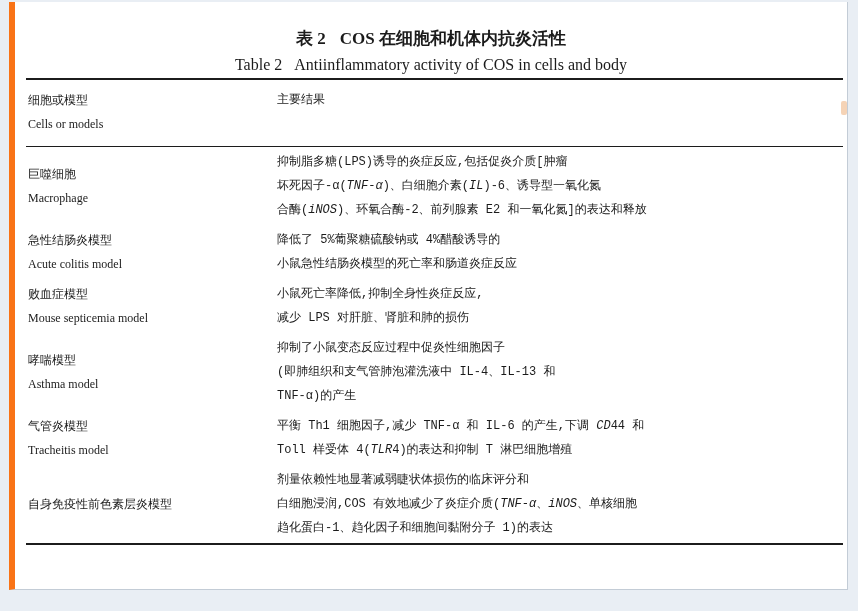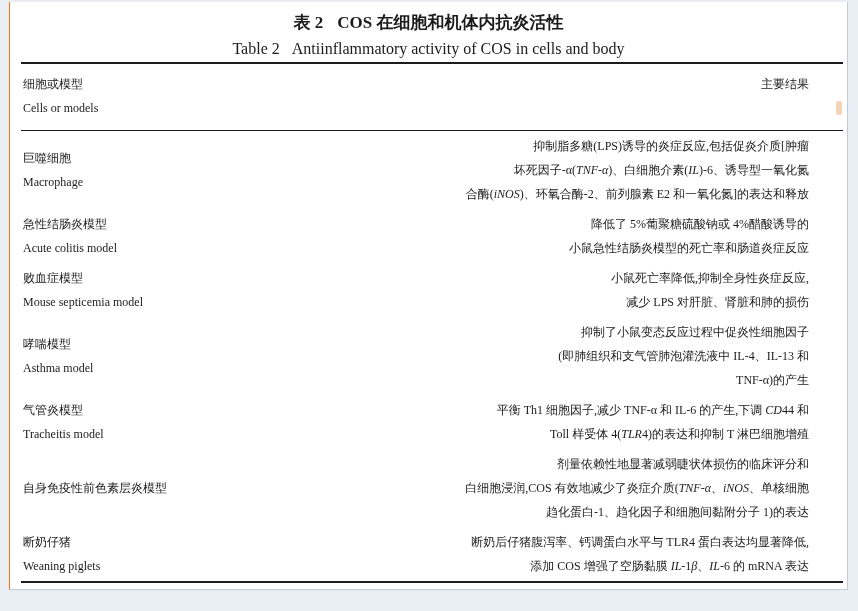--- a/index.html
+++ b/index.html
@@ -15,25 +15,25 @@
     font-family: "Liberation Serif", "DejaVu Serif", serif;
     color: #1b1b1b;
   }
   .paper {
     position: absolute;
     left: 9px;
     top: 2px;
     width: 839px;
     height: 588px;
     background: #ffffff;
-    border-left: 1px solid #f97316;
+    border-left: 6px solid #f97316;
     border-right: 1px solid #c3ccd6;
     border-bottom: 1px solid #c3ccd6;
     box-sizing: border-box;
-    padding-top: 8px;
+    padding-top: 24px;
   }
   .title-cn {
     text-align: center;
     font-weight: bold;
     font-size: 17px;
     line-height: 26px;
     white-space: nowrap;
   }
   .title-cn .tlabel { margin-right: 14px; }
   .title-en {
@@ -61,22 +61,23 @@
     align-items: flex-start;
   }
   .col-model {
     flex: none;
     width: 262px;
     padding-left: 13px;
     box-sizing: border-box;
   }
   .col-result {
     flex: 1;
-    text-align: right;
+    text-align: left;
     padding-right: 38px;
+    font-family: Liberation Mono, monospace;
   }
   .tline {
     font-size: 12px;
     line-height: 24px;
     white-space: nowrap;
   }
   .col-result .tline { white-space: normal; }
   i { font-style: italic; }
   .edge-artifact {
     position: absolute;
@@ -171,29 +172,19 @@
       <div class="trow">
         <div class="col-model">
           <div class="tline">自身免疫性前色素层炎模型</div>
         </div>
         <div class="col-result">
           <div class="tline"><span>剂量依赖性地显著减弱睫状体损伤的临床评分和</span></div>
           <div class="tline"><span>白细胞浸润,COS 有效地减少了炎症介质(</span><i>TNF-α</i><span>、</span><i>iNOS</i><span>、单核细胞</span></div>
           <div class="tline"><span>趋化蛋白-1、趋化因子和细胞间黏附分子 1)的表达</span></div>
         </div>
       </div>
-      <div class="trow">
-        <div class="col-model">
-          <div class="tline">断奶仔猪</div>
-          <div class="tline">Weaning piglets</div>
-        </div>
-        <div class="col-result">
-          <div class="tline"><span>断奶后仔猪腹泻率、钙调蛋白水平与 TLR4 蛋白表达均显著降低,</span></div>
-          <div class="tline"><span>添加 COS 增强了空肠黏膜 </span><i>IL</i><span>-1</span><i>β</i><span>、</span><i>IL</i><span>-6 的 mRNA 表达</span></div>
-        </div>
-      </div>
     </div>
 
   <div class="rule thick" style="background: rgb(28, 28, 28);"></div>
 
   <div class="edge-artifact" style="background: rgb(242, 196, 158);"></div>
 
 </div>
 
 </body></html>

